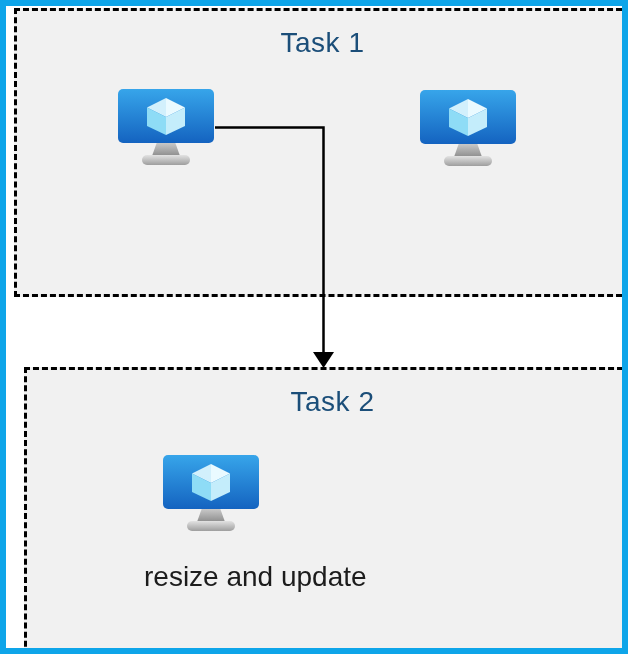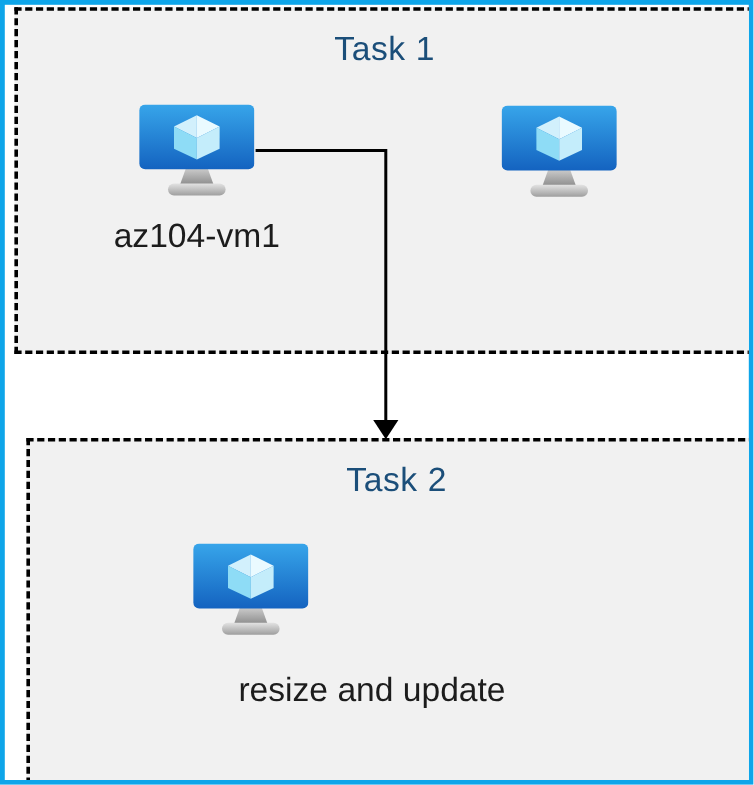--- a/index.html
+++ b/index.html
@@ -3,21 +3,21 @@
 <meta charset="utf-8">
 <style>
   html, body { margin: 0; padding: 0; background: #ffffff; }
   .canvas {
     position: relative;
     width: 628px;
     height: 654px;
     background: #ffffff;
     font-family: "Liberation Sans", sans-serif;
     overflow: hidden;
-    border: 4px solid #0ea5e9;
+    border: 6px solid #0ea5e9;
     box-sizing: border-box;
   }
   .task-box {
     position: absolute;
     box-sizing: border-box;
     width: 617px;
     height: 289px;
     border: 3px dashed #000000;
     background: #f1f1f1;
   }
@@ -41,24 +41,23 @@
     width: 200px;
     text-align: center;
     font-size: 28px;
     line-height: 37px;
     color: #1c1c1c;
   }
   #vm1-label { left: 60px; top: 174px; }
   #vm2-label { left: 368px; top: 174px; }
   .caption {
     position: absolute;
-    left: 156px;
+    left: 138px;
     top: 555px;
     width: 300px;
-    text-align: center;
     font-size: 28px;
     color: #1c1c1c;
   }
   .arrow-layer {
     position: absolute;
     left: 0; top: 0;
     pointer-events: none;
   }
   .sprite { position: absolute; width: 0; height: 0; }
 </style>
@@ -123,21 +122,20 @@
   </svg>
 
   <svg class="icon vm-icon" id="vm1-icon">
       <use href="#vm-icon"></use>
     </svg>
   <svg class="icon vm-icon" id="vm2-icon">
       <use href="#vm-icon"></use>
     </svg>
 
   <div class="vm-label" id="vm1-label">
-    <div>az104-vm1</div>
   </div>
 
   <svg class="icon vm-icon" id="task2-vm-icon">
       <use href="#vm-icon"></use>
     </svg>
   <svg class="icon" id="disks-icon" viewBox="0 0 104 66">
       <use href="#disks-icon"></use>
     </svg>
 
   <div class="caption">resize and update</div>

